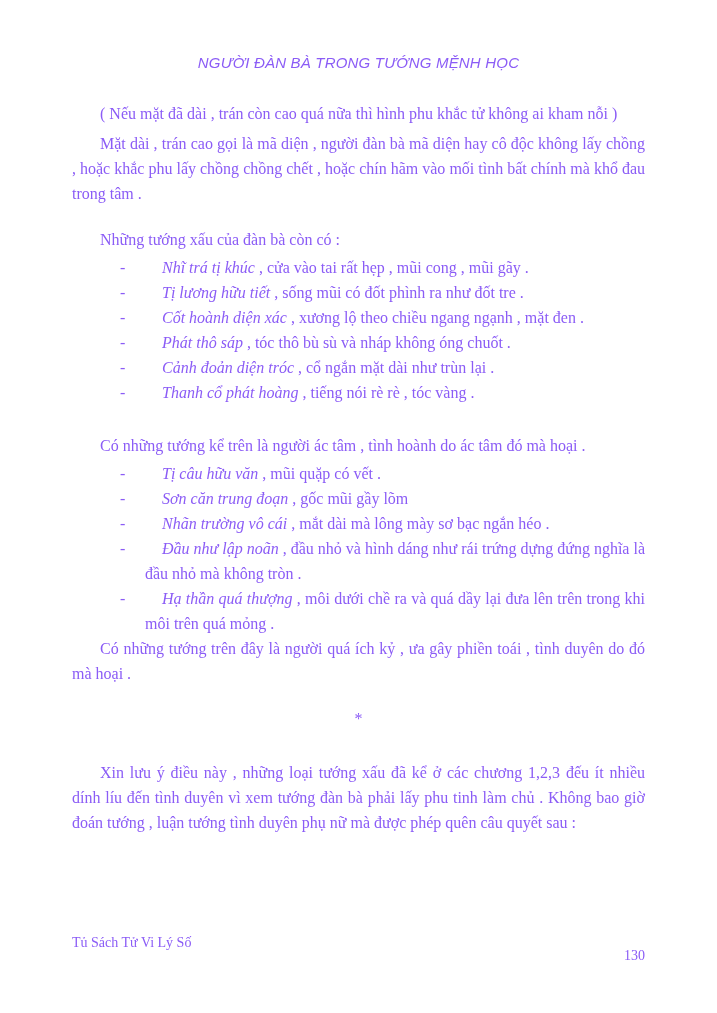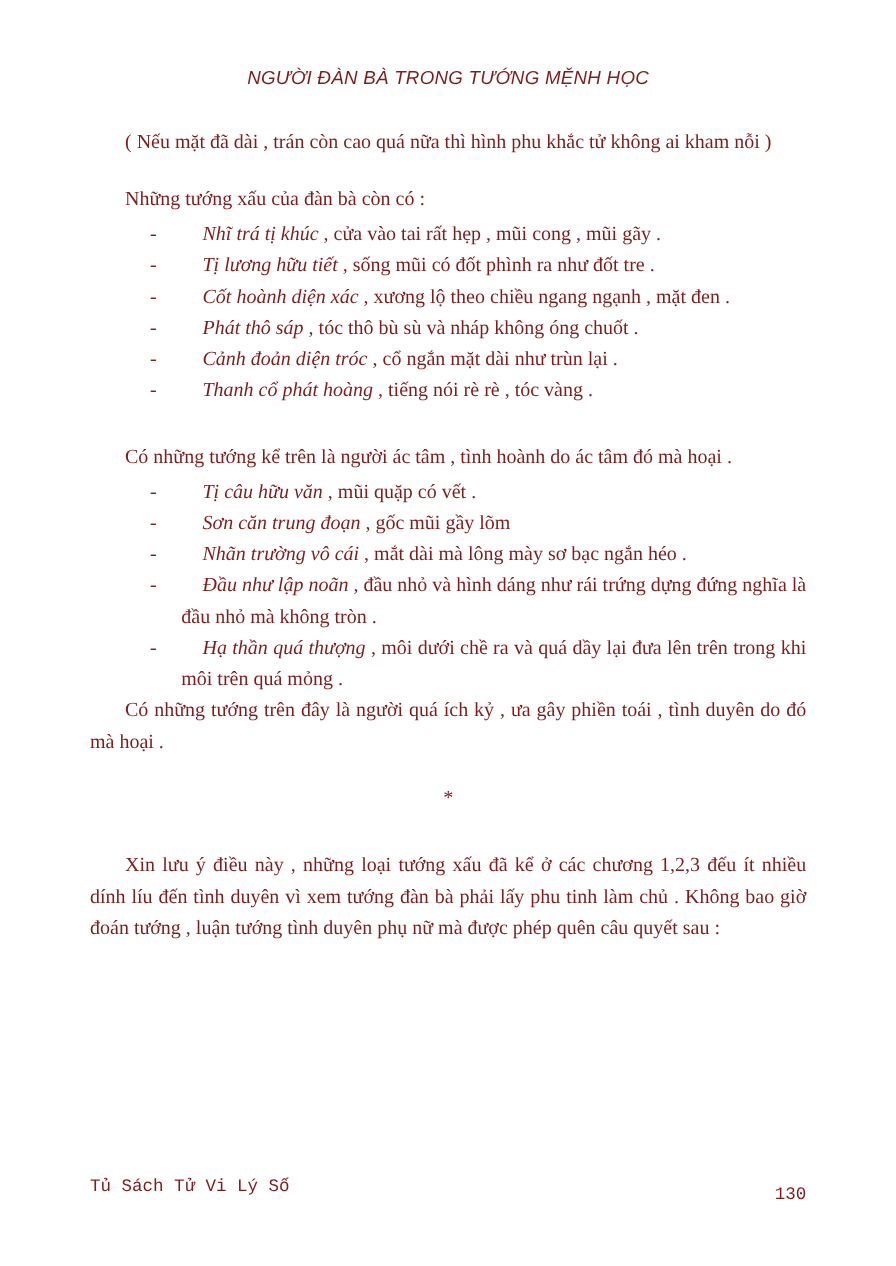--- a/index.html
+++ b/index.html
@@ -5,21 +5,21 @@
   html, body {
     margin: 0;
     padding: 0;
     background: #ffffff;
   }
   .page {
     position: relative;
     width: 717px;
     height: 1013px;
     background: #ffffff;
-    color: #7f1d1d;
+    color: #8b5cf6;
     font-family: "Liberation Serif", serif;
     font-size: 16px;
     line-height: 25px;
     overflow: hidden;
     box-sizing: border-box;
     border-radius: 25px;
   }
   .content {
     position: absolute;
     top: 0;
@@ -66,40 +66,41 @@
     margin: 20px 0 0 0;
     text-align: center;
     line-height: 25px;
   }
   p.p5 { margin-top: 29px; }
   .footer {
     position: absolute;
     top: 934px;
     left: 72px;
     width: 573px;
-    font-family: Liberation Mono, monospace;
+    font-family: Liberation Serif, serif;
     font-size: 14px;
     line-height: 18px;
     display: flex;
-    align-items: center;
+    align-items: flex-start;
   }
   .footer .f-left  { flex: 1; text-align: left; }
   .footer .f-mid   { flex: 0 0 auto; text-align: center; margin-top: 13px; }
   .footer .f-right { flex: 1; text-align: right; }
 </style>
 </head>
 <body>
 
 <div class="page">
   <div class="content">
 
     <h1 class="doc-title">NGƯỜI ĐÀN BÀ TRONG TƯỚNG MỆNH HỌC</h1>
 
     <p class="para p1">( Nếu mặt đã dài , trán còn cao quá nữa thì hình phu khắc tử không ai kham nỗi )</p>
 
+    <p class="para p2">Mặt dài , trán cao gọi là mã diện , người đàn bà mã diện hay cô độc không lấy chồng , hoặc khắc phu lấy chồng chồng chết , hoặc chín hãm vào mối tình bất chính mà khổ đau trong tâm .</p>
 
     <p class="para list-intro">Những tướng xấu của đàn bà còn có :</p>
 
     <ul class="dash-list">
       <li><i>Nhĩ trá tị khúc</i><span> , cửa vào tai rất hẹp , mũi cong , mũi gãy .</span></li>
       <li><i>Tị lương hữu tiết</i><span> , sống mũi có đốt phình ra như đốt tre .</span></li>
       <li><i>Cốt hoành diện xác</i><span> , xương lộ theo chiều ngang ngạnh , mặt đen .</span></li>
       <li><i>Phát thô sáp</i><span> , tóc thô bù sù và nháp không óng chuốt .</span></li>
       <li><i>Cảnh đoản diện tróc</i><span> , cổ ngắn mặt dài như trùn lại .</span></li>
       <li><i>Thanh cổ phát hoàng</i><span> , tiếng nói rè rè , tóc vàng .</span></li>

